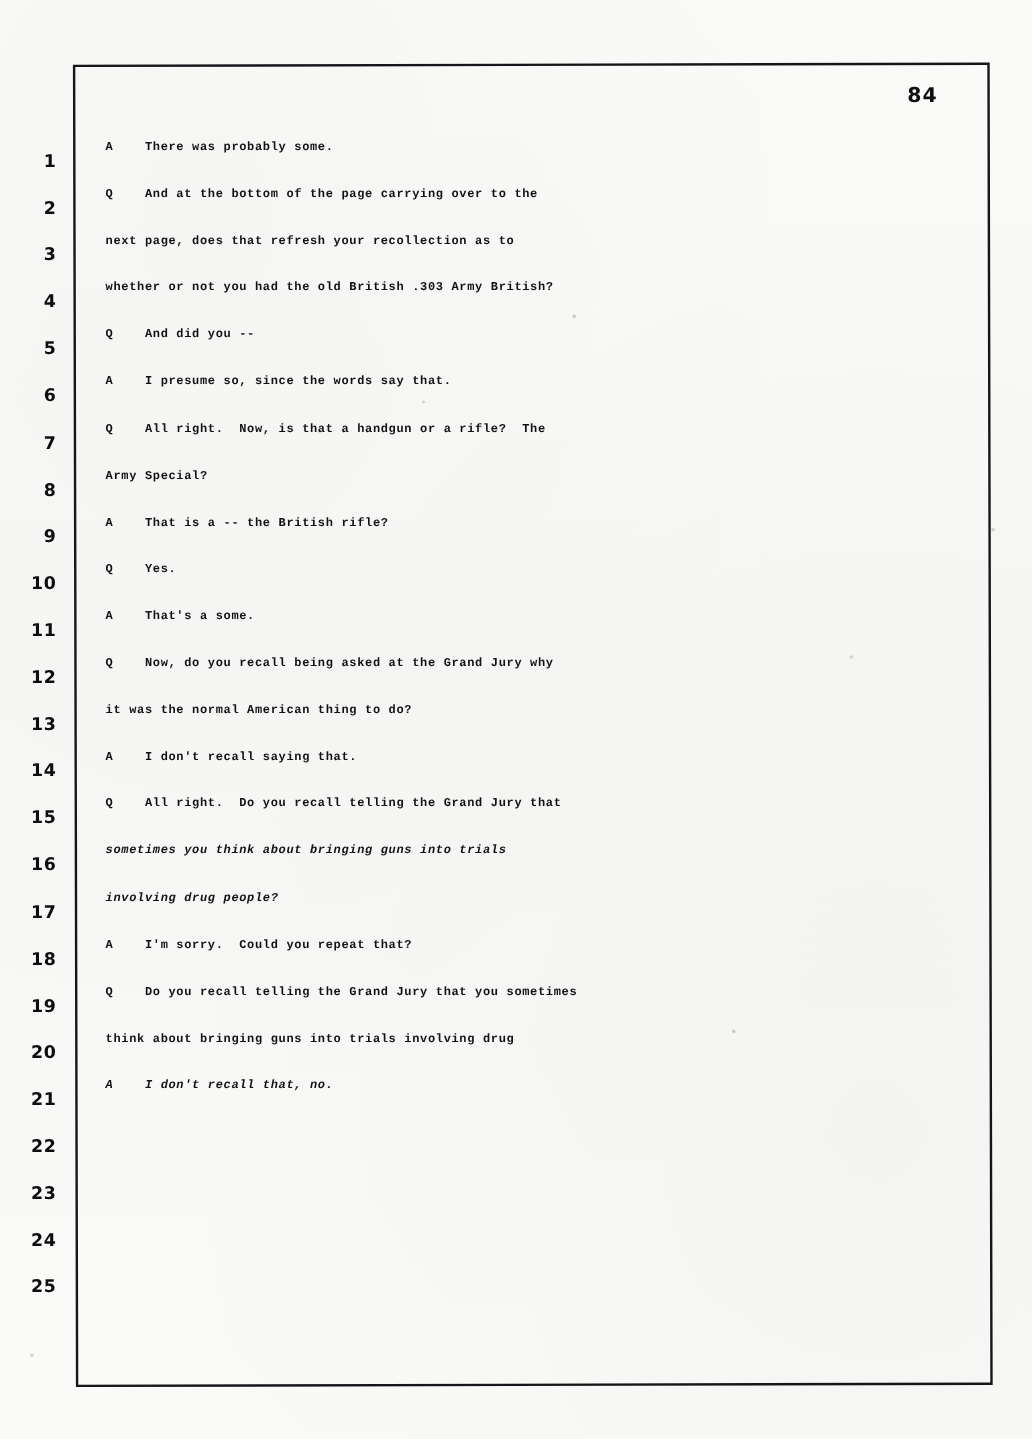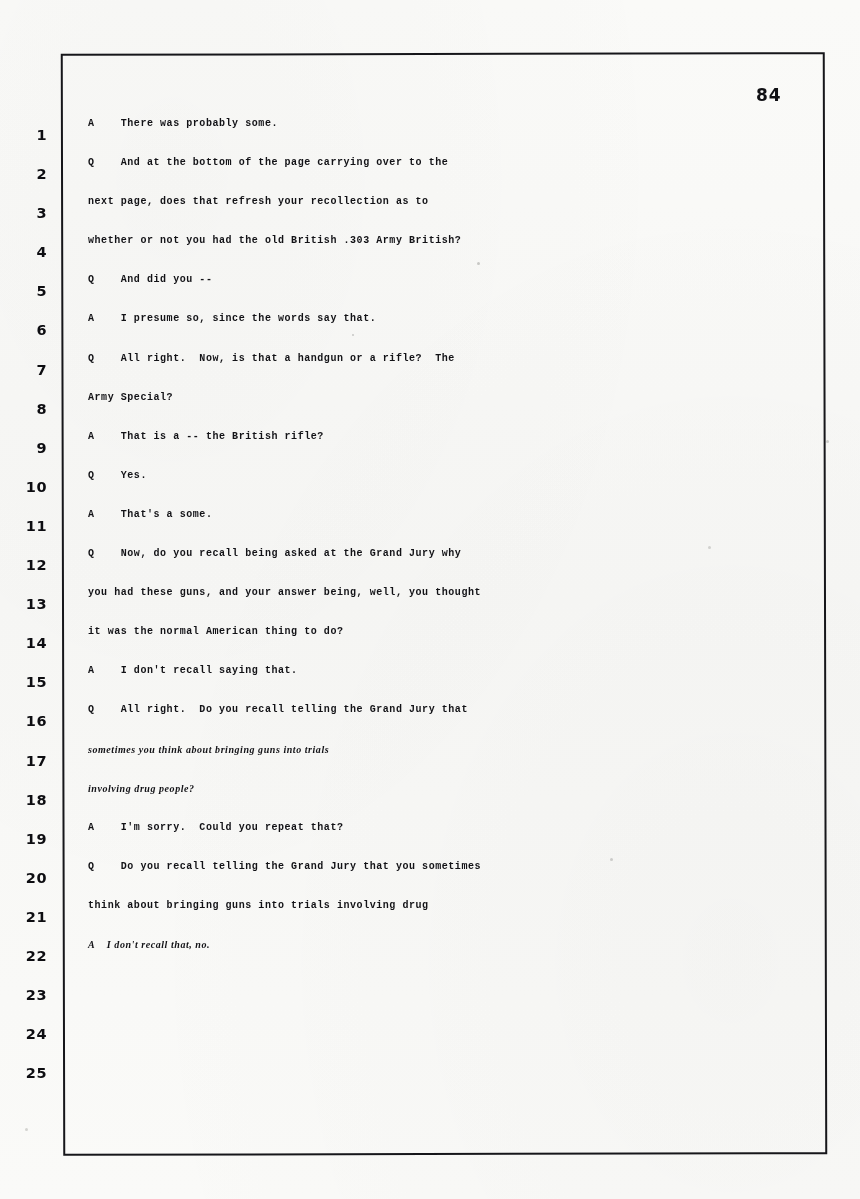--- a/index.html
+++ b/index.html
@@ -37,21 +37,21 @@
     height: 1102px;
     border: 2.2px solid #16161a;
     box-sizing: border-box;
     transform: rotate(-0.13deg);
   }
 
   
   #page-number {
     position: absolute;
     left: 756px;
-    top: 85px;
+    top: 70px;
     font-family: "DejaVu Sans", "Liberation Sans", sans-serif;
     font-weight: bold;
     font-size: 17px;
     color: #101014;
     letter-spacing: 1px;
   }
 
   
   #line-numbers {
     position: absolute;
@@ -85,21 +85,20 @@
     height: 39.1px;
     line-height: 39.1px;
     font-size: 10px;
     color: #121216;
     white-space: pre;
     letter-spacing: 0.55px;
     font-weight: 600;
   }
   .t-line.italic {
     font-style: italic;
-    font-family: Liberation Serif, serif;
   }
 
   
   .speck {
     position: absolute;
     background: #9a9a96;
     border-radius: 50%;
     pointer-events: none;
   }
 </style>
@@ -148,21 +147,20 @@
       <div class="t-line">next page, does that refresh your recollection as to</div>
       <div class="t-line">whether or not you had the old British .303 Army British?</div>
       <div class="t-line">Q    And did you --</div>
       <div class="t-line">A    I presume so, since the words say that.</div>
       <div class="t-line">Q    All right.  Now, is that a handgun or a rifle?  The</div>
       <div class="t-line">Army Special?</div>
       <div class="t-line">A    That is a -- the British rifle?</div>
       <div class="t-line">Q    Yes.</div>
       <div class="t-line">A    That's a some.</div>
       <div class="t-line">Q    Now, do you recall being asked at the Grand Jury why</div>
-      <div class="t-line">you had these guns, and your answer being, well, you thought</div>
       <div class="t-line">it was the normal American thing to do?</div>
       <div class="t-line">A    I don't recall saying that.</div>
       <div class="t-line">Q    All right.  Do you recall telling the Grand Jury that</div>
       <div class="t-line italic">sometimes you think about bringing guns into trials</div>
       <div class="t-line italic">involving drug people?</div>
       <div class="t-line">A    I'm sorry.  Could you repeat that?</div>
       <div class="t-line">Q    Do you recall telling the Grand Jury that you sometimes</div>
       <div class="t-line">think about bringing guns into trials involving drug</div>
       <div class="t-line italic">A    I don't recall that, no.</div>
     </div>

